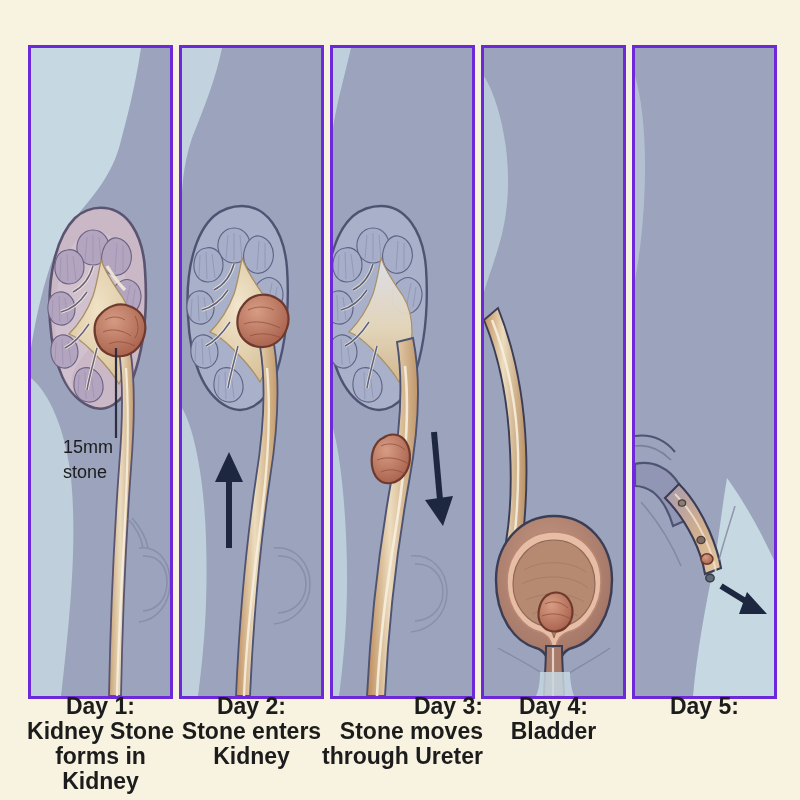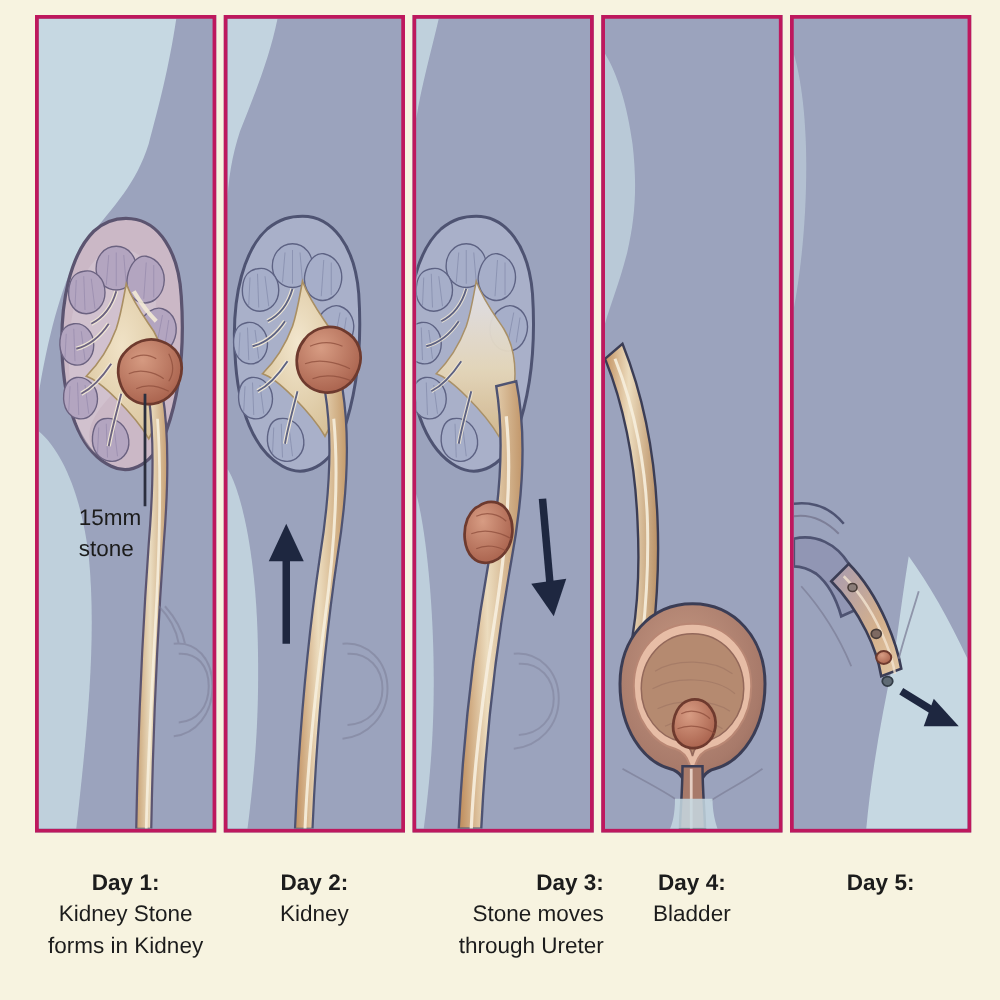--- a/index.html
+++ b/index.html
@@ -5,37 +5,37 @@
   html,body{margin:0;padding:0;}
   body{
     width:800px;height:800px;
     background:#f7f3e0;
     font-family:"Liberation Sans", sans-serif;
     overflow:hidden;
   }
   #stage{position:relative;width:800px;height:800px;}
   .panel{
     position:absolute;
-    top:12px;
+    top:45px;
     height:654px;
-    border:3px solid #be185d;
+    border:3px solid #6d28d9;
     box-sizing:border-box;
     overflow:hidden;
     background:#9ba3bd;
   }
   .caption{
     position:absolute;
     top:694px;
     text-align:center;
     color:#1c1c1c;
-    font-size:18px;
+    font-size:23px;
     line-height:25px;
   }
   .caption .day{font-weight:bold;display:block;}
-  .caption .desc{display:block;font-weight:normal;}
+  .caption .desc{display:block;font-weight:bold;}
   svg{display:block;}
 </style>
 </head>
 <body>
 
 <div id="stage">
 
   <div class="panel" style="left:28px;width:145px;">
     <svg width="139" height="648" viewBox="0 0 139 648">
       <defs>
@@ -414,20 +414,21 @@
     </svg>
   </div>
 
   <div class="caption" style="left:20px;width:161px;">
     <span class="day">Day 1:</span>
     <span class="desc">Kidney Stone</span>
     <span class="desc">forms in Kidney</span>
   </div>
   <div class="caption" style="left:171px;width:161px;">
     <span class="day">Day 2:</span>
+    <span class="desc">Stone enters</span>
     <span class="desc">Kidney</span>
   </div>
   <div class="caption" style="left:322px;width:161px;text-align:right;">
     <span class="day">Day 3:</span>
     <span class="desc">Stone moves</span>
     <span class="desc">through Ureter</span>
   </div>
   <div class="caption" style="left:473px;width:161px;">
     <span class="day">Day 4:</span>
     <span class="desc">Bladder</span>

